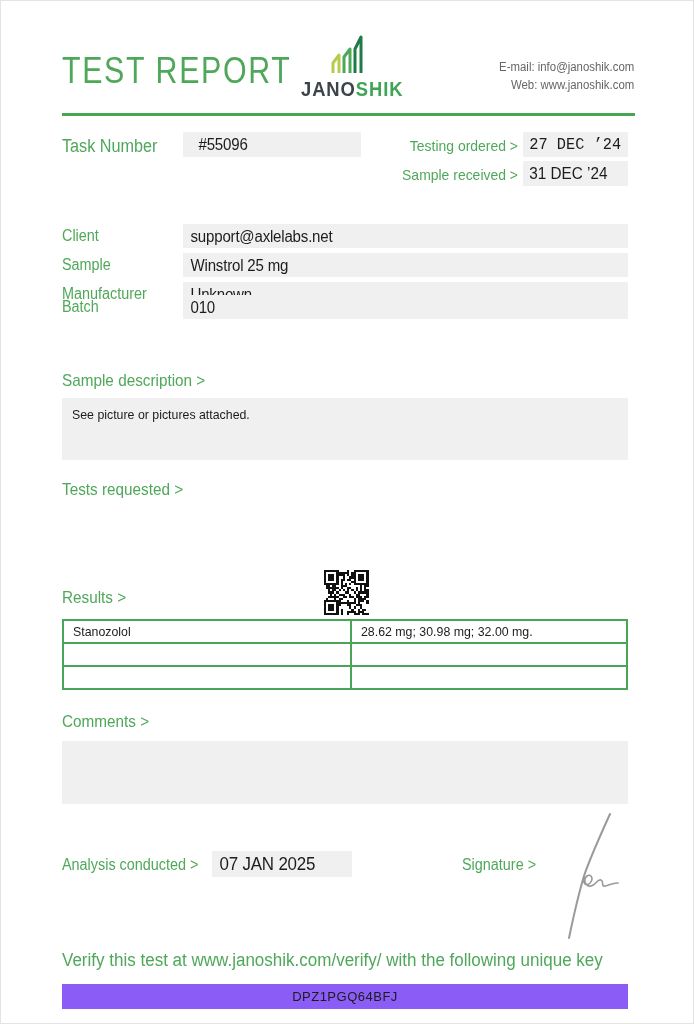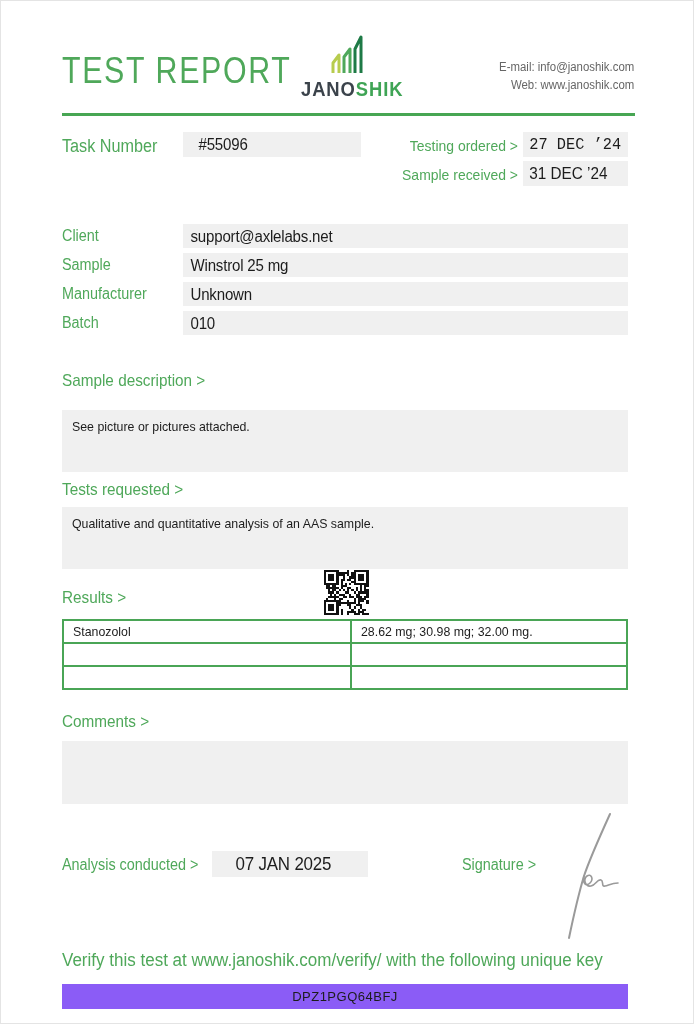--- a/index.html
+++ b/index.html
@@ -43,21 +43,21 @@
     position:absolute;left:62px;top:619px;width:566px;
     border-collapse:collapse;
   }
   .results-table td{
     border:2px solid #4aa556;height:21px;font-size:13px;padding:0 0 0 9px;
   }
   .results-table td.c1{width:277px;}
   .results-table td .cellwrap{transform:scaleX(.95);transform-origin:left center;white-space:nowrap;}
   
   .analysis-label{position:absolute;left:62px;top:856px;font-size:16px;}
-  .analysis-box{position:absolute;left:212px;top:851px;width:140px;height:26px;background:#f0f0f0;padding-left:16px;}
+  .analysis-box{position:absolute;left:212px;top:851px;width:140px;height:26px;background:#f0f0f0;}
   .analysis-box .box-text{font-size:18px;line-height:26px;}
   .signature-label{position:absolute;left:462px;top:856px;font-size:16px;}
   .signature{position:absolute;left:548px;top:810px;}
   .verify-text{position:absolute;left:62px;top:950px;width:600px;font-size:18px;color:#4fa85a;transform:scaleX(.945);transform-origin:left top;white-space:nowrap;}
   .key-box{position:absolute;left:62px;top:984px;width:566px;height:25px;background:#8b5cf6;text-align:center;}
   .key-box .key-text{font-size:13px;line-height:25px;letter-spacing:.5px;}
 </style>
 </head>
 <body>
 
@@ -107,36 +107,33 @@
     <div class="info-box">
         <div class="box-text">Winstrol 25 mg</div>
       </div>
   </div>
   <div class="info-row" style="top:282px">
     <div class="info-label lbl">Manufacturer</div>
     <div class="info-box">
         <div class="box-text">Unknown</div>
       </div>
   </div>
-  <div class="info-row" style="top:311px">
+  <div class="info-row" style="top:295px">
     <div class="info-label lbl">Batch</div>
     <div class="info-box">
         <div class="box-text">010</div>
       </div>
   </div>
 
   <div class="sec-heading" style="top:371px">Sample description &gt;</div>
-  <div class="sec-box" style="top:410px;height:62px">
+  <div class="sec-box" style="top:398px;height:62px">
     <div class="sec-text">See picture or pictures attached.</div>
   </div>
 
   <div class="sec-heading" style="top:480px">Tests requested &gt;</div>
-  <div class="sec-box" style="top:507px;height:62px">
-    <div class="sec-text">Qualitative and quantitative analysis of an AAS sample.</div>
-  </div>
 
   <div class="sec-heading" style="top:588px">Results &gt;</div>
   <div class="qr"><svg viewBox="0 0 21 21" width="48" height="45" shape-rendering="crispEdges" fill="#111">
         <rect x="0" y="0" width="1" height="1"></rect>
         <rect x="1" y="0" width="1" height="1"></rect>
         <rect x="2" y="0" width="1" height="1"></rect>
         <rect x="3" y="0" width="1" height="1"></rect>
         <rect x="4" y="0" width="1" height="1"></rect>
         <rect x="5" y="0" width="1" height="1"></rect>
         <rect x="6" y="0" width="1" height="1"></rect>

